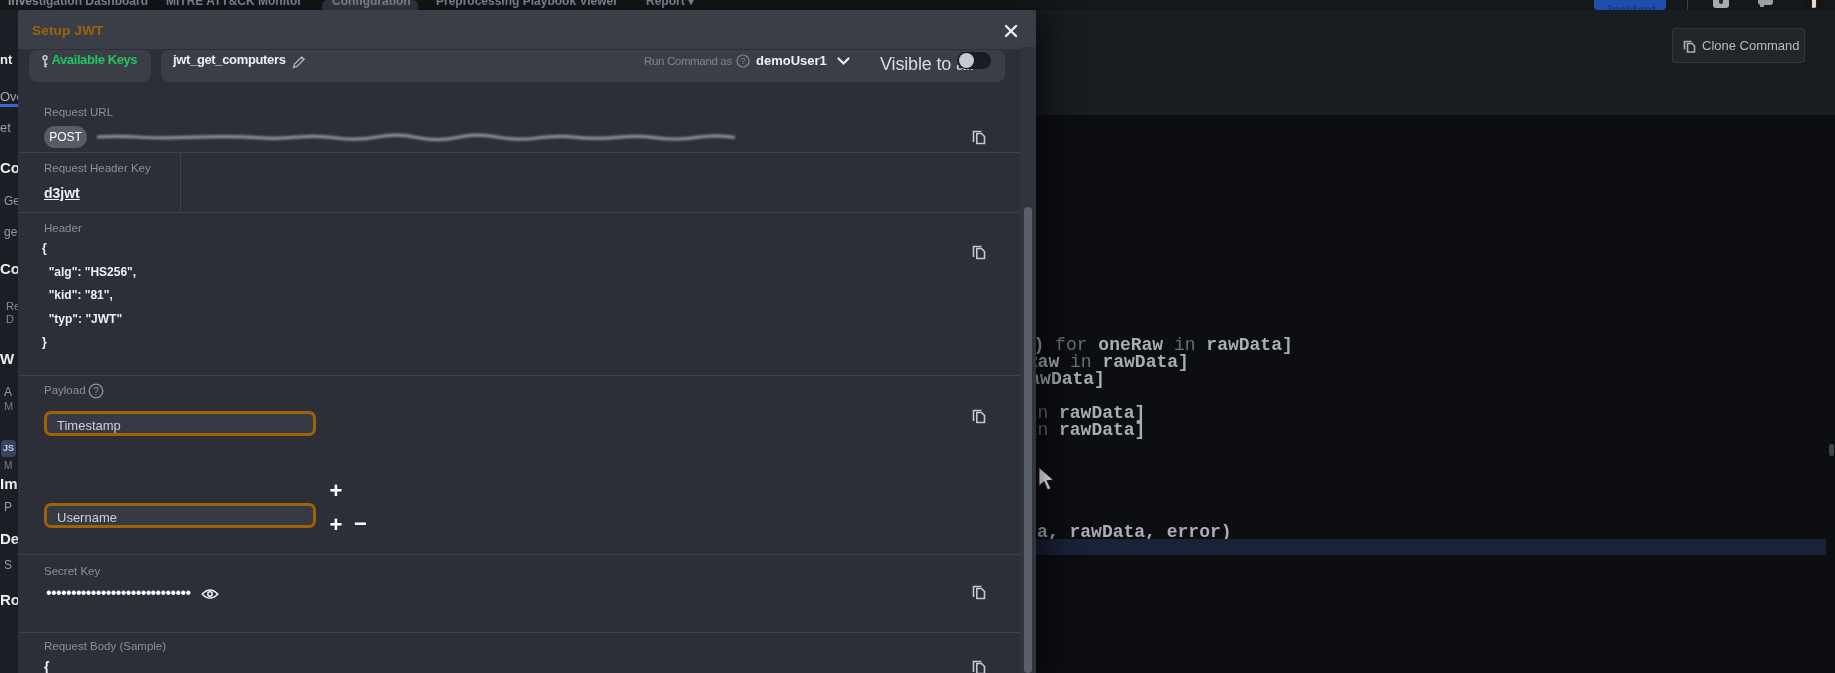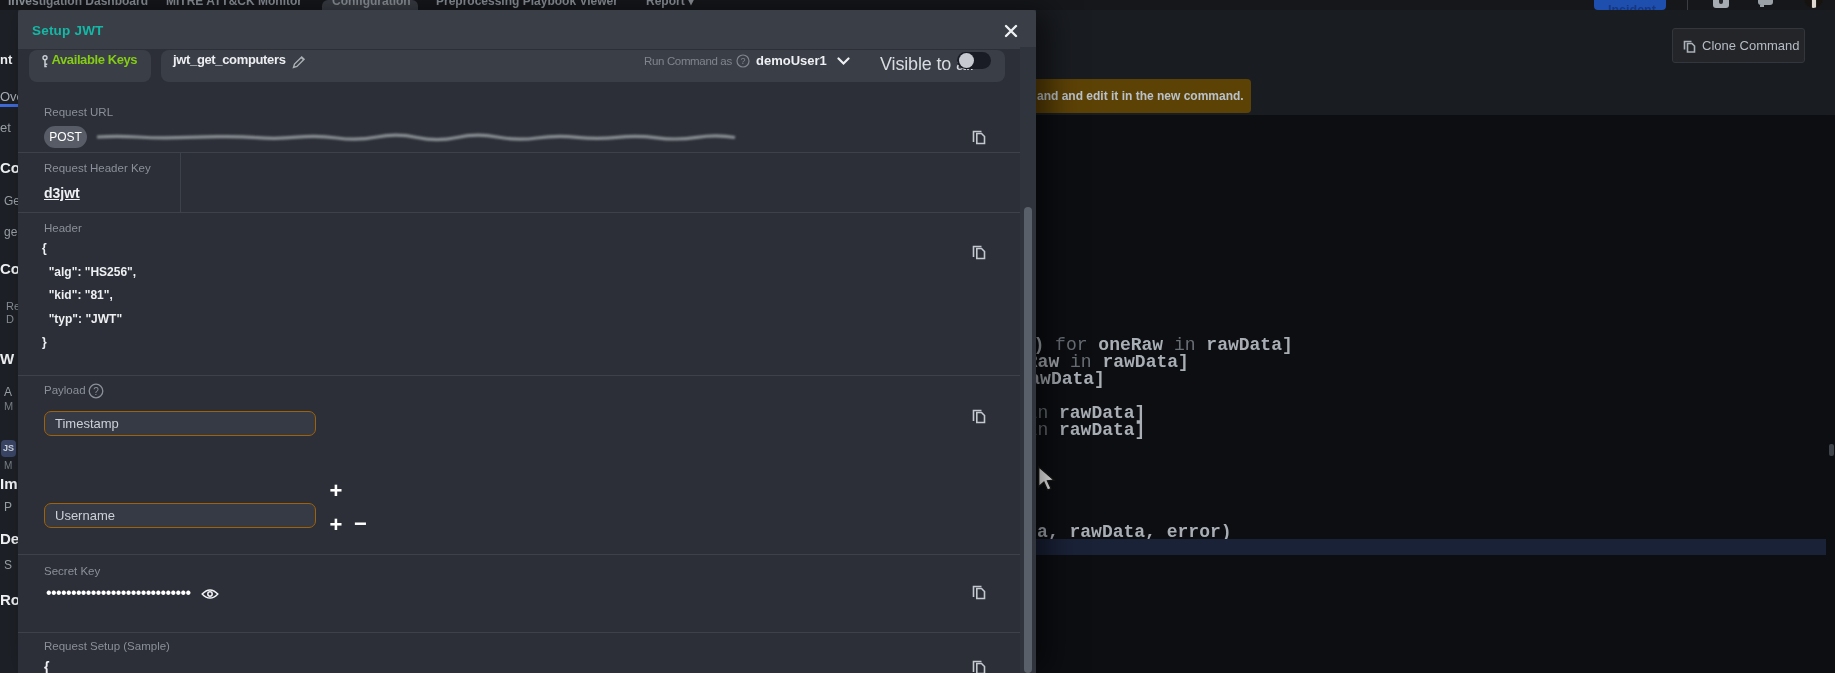--- a/index.html
+++ b/index.html
@@ -26,46 +26,46 @@
   #codepanel { left:1022px; top:115px; width:813px; height:558px; background:#0c0e12; overflow:hidden; }
   .cl { position:absolute; font-family:Liberation Mono, monospace; font-size:18px; white-space:pre; color:#696e75;margin-top:17px; }
   .cl b { color:#a9aeb5; font-weight:700; }
   #bluerow { left:1030px; top:539px; width:796px; height:16px; background:#1a2238; }
   #codesb { left:1829px; top:444px; width:5px; height:12px; background:#3f444b; border-radius:2px; }
 
   
   #modal { left:18px; top:10px; width:1018px; height:663px; background:#2c2f37;
      box-shadow: 14px 0 28px rgba(0,0,0,0.5); }
   #mheader { left:18px; top:10px; width:1018px; height:39px; background:#3a3e46; border-radius:3px 3px 0 0; }
-  #mtitle { left:32px; top:23px; color:#14b8a6; font-size:13.5px; font-weight:700; letter-spacing:0.2px; }
+  #mtitle { left:32px; top:23px; color:#a16207; font-size:13.5px; font-weight:700; letter-spacing:0.2px; }
   #mclose { left:1004px; top:24px; width:14px; height:14px; }
 
   .tab { position:absolute; top:50px; height:32px; background:#3a3e46; border-radius:8px; }
   #tab1 { left:29px; width:122px; }
-  #tab1 span { position:absolute; left:22.5px; top:2px; color:#84cc16; font-size:13px; font-weight:700; letter-spacing:-0.4px; white-space:nowrap; }
+  #tab1 span { position:absolute; left:22.5px; top:2px; color:#22c55e; font-size:13px; font-weight:700; letter-spacing:-0.4px; white-space:nowrap; }
   #tab2 { left:161px; width:844px; }
   #tab2 .name { position:absolute; left:12px; top:2px; color:#eceef1; font-size:13px; font-weight:700; letter-spacing:-0.35px; white-space:nowrap; }
   #runas { position:absolute; left:483px; top:5px; color:#80858d; font-size:11.5px; letter-spacing:-0.35px; white-space:nowrap; }
   #duser { position:absolute; left:595px; top:3px; color:#eef0f3; font-size:13px; font-weight:700; }
   #vta { position:absolute; left:719px; top:3.5px; color:#d8dce1; font-size:18px; letter-spacing:-0.15px; white-space:nowrap; }
   #toggle { position:absolute; left:796px; top:2px; width:34px; height:17px; background:#191c25; border-radius:9px; }
   #toggle .knob { position:absolute; left:2px; top:1px; width:15px; height:15px; background:#c7cbd1; border-radius:50%; }
 
   .lbl { position:absolute; color:#8a9099; font-size:11.5px; white-space:nowrap; }
   .sep { position:absolute; left:18px; width:1002px; height:1px; background:#3d4149; }
   .copyic { position:absolute; left:952px; }
 
   #post { position:absolute; left:26px; top:116px; width:43px; height:22px; background:#575c66; border-radius:11px; color:#fff; font-size:12px; font-weight:400; text-align:center; line-height:22px; }
 
   #rhkdiv { position:absolute; left:162px; top:143px; width:1px; height:59px; background:#3d4149; }
   .wval { position:absolute; color:#eef0f3; font-size:14px; font-weight:700; }
 
   #json { position:absolute; color:#eef0f3; font-size:12px; font-weight:700; line-height:23.5px; white-space:pre; }
 
-  .inp { position:absolute; width:272px; height:25px; background:#363a44; border:1px solid #a16207; border-radius:7px; color:#ccd1d8; font-size:13px; line-height:23px; padding-left:10px; }
+  .inp { position:absolute; width:272px; height:25px; background:#363a44; border:3px solid #a16207; border-radius:7px; color:#ccd1d8; font-size:13px; line-height:23px; padding-left:10px; }
   .plus { position:absolute; color:#fff; font-size:22px; font-weight:700; }
 
   #dots { position:absolute; color:#fff; font-size:16px; letter-spacing:-0.62px; }
   #mscroll { left:1020px; top:47px; width:16px; height:626px; background:#30343c; }
   #mthumb { left:1024px; top:207px; width:8px; height:466px; background:#596069; border-radius:4px; }
 </style>
 </head>
 <body>
 <div id="stage">
 
@@ -117,23 +117,20 @@
   </div>
 
   <div class="abs" id="rightbg"></div>
   <div class="abs" id="clonebtn">
     <svg width="17" height="17" viewBox="0 0 17 17" style="position:absolute;left:8px;top:9px;">
       <path d="M3.5 11.5 v-8 h7" fill="none" stroke="#aab0b8" stroke-width="1.6"></path>
       <path d="M6.5 5.5 h4.5 l2.5 2.5 v6 h-7 z" fill="#232529" stroke="#aab0b8" stroke-width="1.6"></path>
     </svg>
     <span style="position:absolute;left:29px;top:9px;">Clone Command</span>
   </div>
-  <div class="abs" id="banner">
-      <span>and and edit it in the new command.</span>
-    </div>
   <div class="abs" id="codepanel">
     <span class="cl" style="left:11.5px;top:202.5px;"><b>)</b> for <b>oneRaw</b> in <b>rawData]</b></span>
     <span class="cl" style="left:4.8px;top:220px;"><b>Raw</b> in <b>rawData]</b></span>
     <span class="cl" style="left:-3.5px;top:237px;"><b>rawData]</b></span>
     <span class="cl" style="left:4.6px;top:271px;">in <b>rawData]</b></span>
     <span class="cl" style="left:4.6px;top:288px;">in <b>rawData]</b></span>
     <span class="cl" style="left:4.3px;top:389.5px;"><b>ta, rawData, error)</b></span>
   </div>
   <div class="abs" id="bluerow"></div>
   <div class="abs" id="codesb"></div>
@@ -227,21 +224,21 @@
   <svg class="abs" width="18" height="12" viewBox="0 0 18 12" style="left:201px;top:588px;">
     <path d="M1.2 6 Q9 -2.2 16.8 6 Q9 14.2 1.2 6 Z" fill="none" stroke="#f2f4f6" stroke-width="1.5"></path>
     <circle cx="9" cy="6" r="2.2" fill="none" stroke="#f2f4f6" stroke-width="1.5"></circle>
   </svg>
   <svg class="abs" width="18" height="18" viewBox="0 0 18 18" style="left:970px;top:583px;">
     <path d="M3.5 14 v-10.5 h8" fill="none" stroke="#c3c8cf" stroke-width="1.6"></path>
     <path d="M6.8 5.5 h4.7 l3 3 v7 h-7.7 z" fill="#2c2f37" stroke="#c3c8cf" stroke-width="1.6"></path>
   </svg>
   <div class="sep" style="top:632px;"></div>
 
-  <span class="lbl" style="left:44px;top:640px;">Request Setup (Sample)</span>
+  <span class="lbl" style="left:44px;top:640px;">Request Body (Sample)</span>
   <span class="wval" style="left:44px;top:659px;">{</span>
   <svg class="abs" width="18" height="18" viewBox="0 0 18 18" style="left:970px;top:658px;">
     <path d="M3.5 14 v-10.5 h8" fill="none" stroke="#c3c8cf" stroke-width="1.6"></path>
     <path d="M6.8 5.5 h4.7 l3 3 v7 h-7.7 z" fill="#2c2f37" stroke="#c3c8cf" stroke-width="1.6"></path>
   </svg>
 
   <div class="abs" id="mscroll"></div>
   <div class="abs" id="mthumb"></div>
 </div>
 

